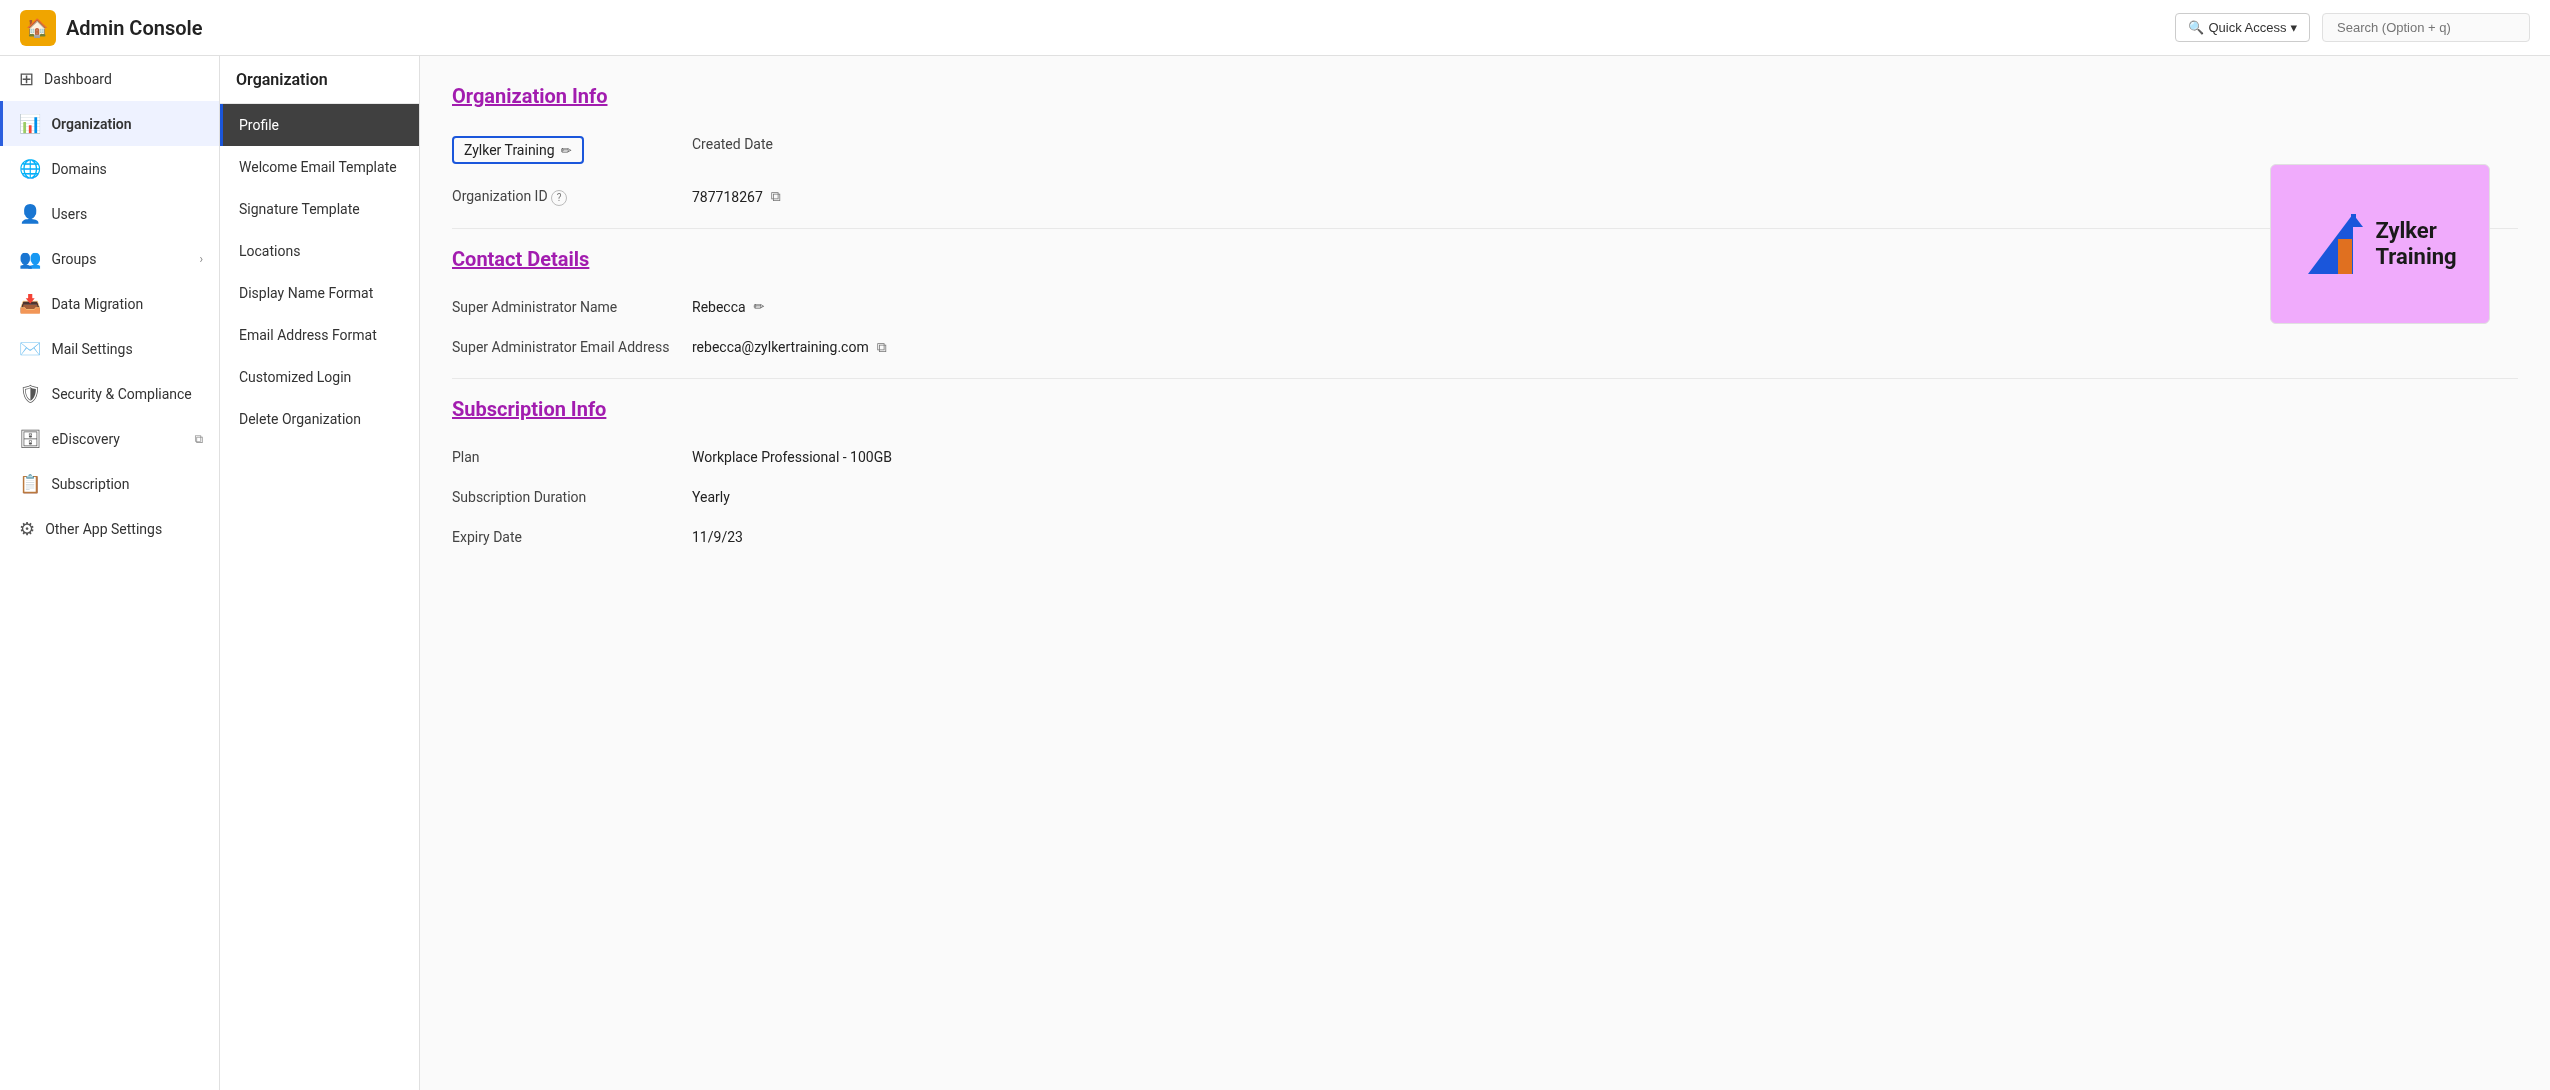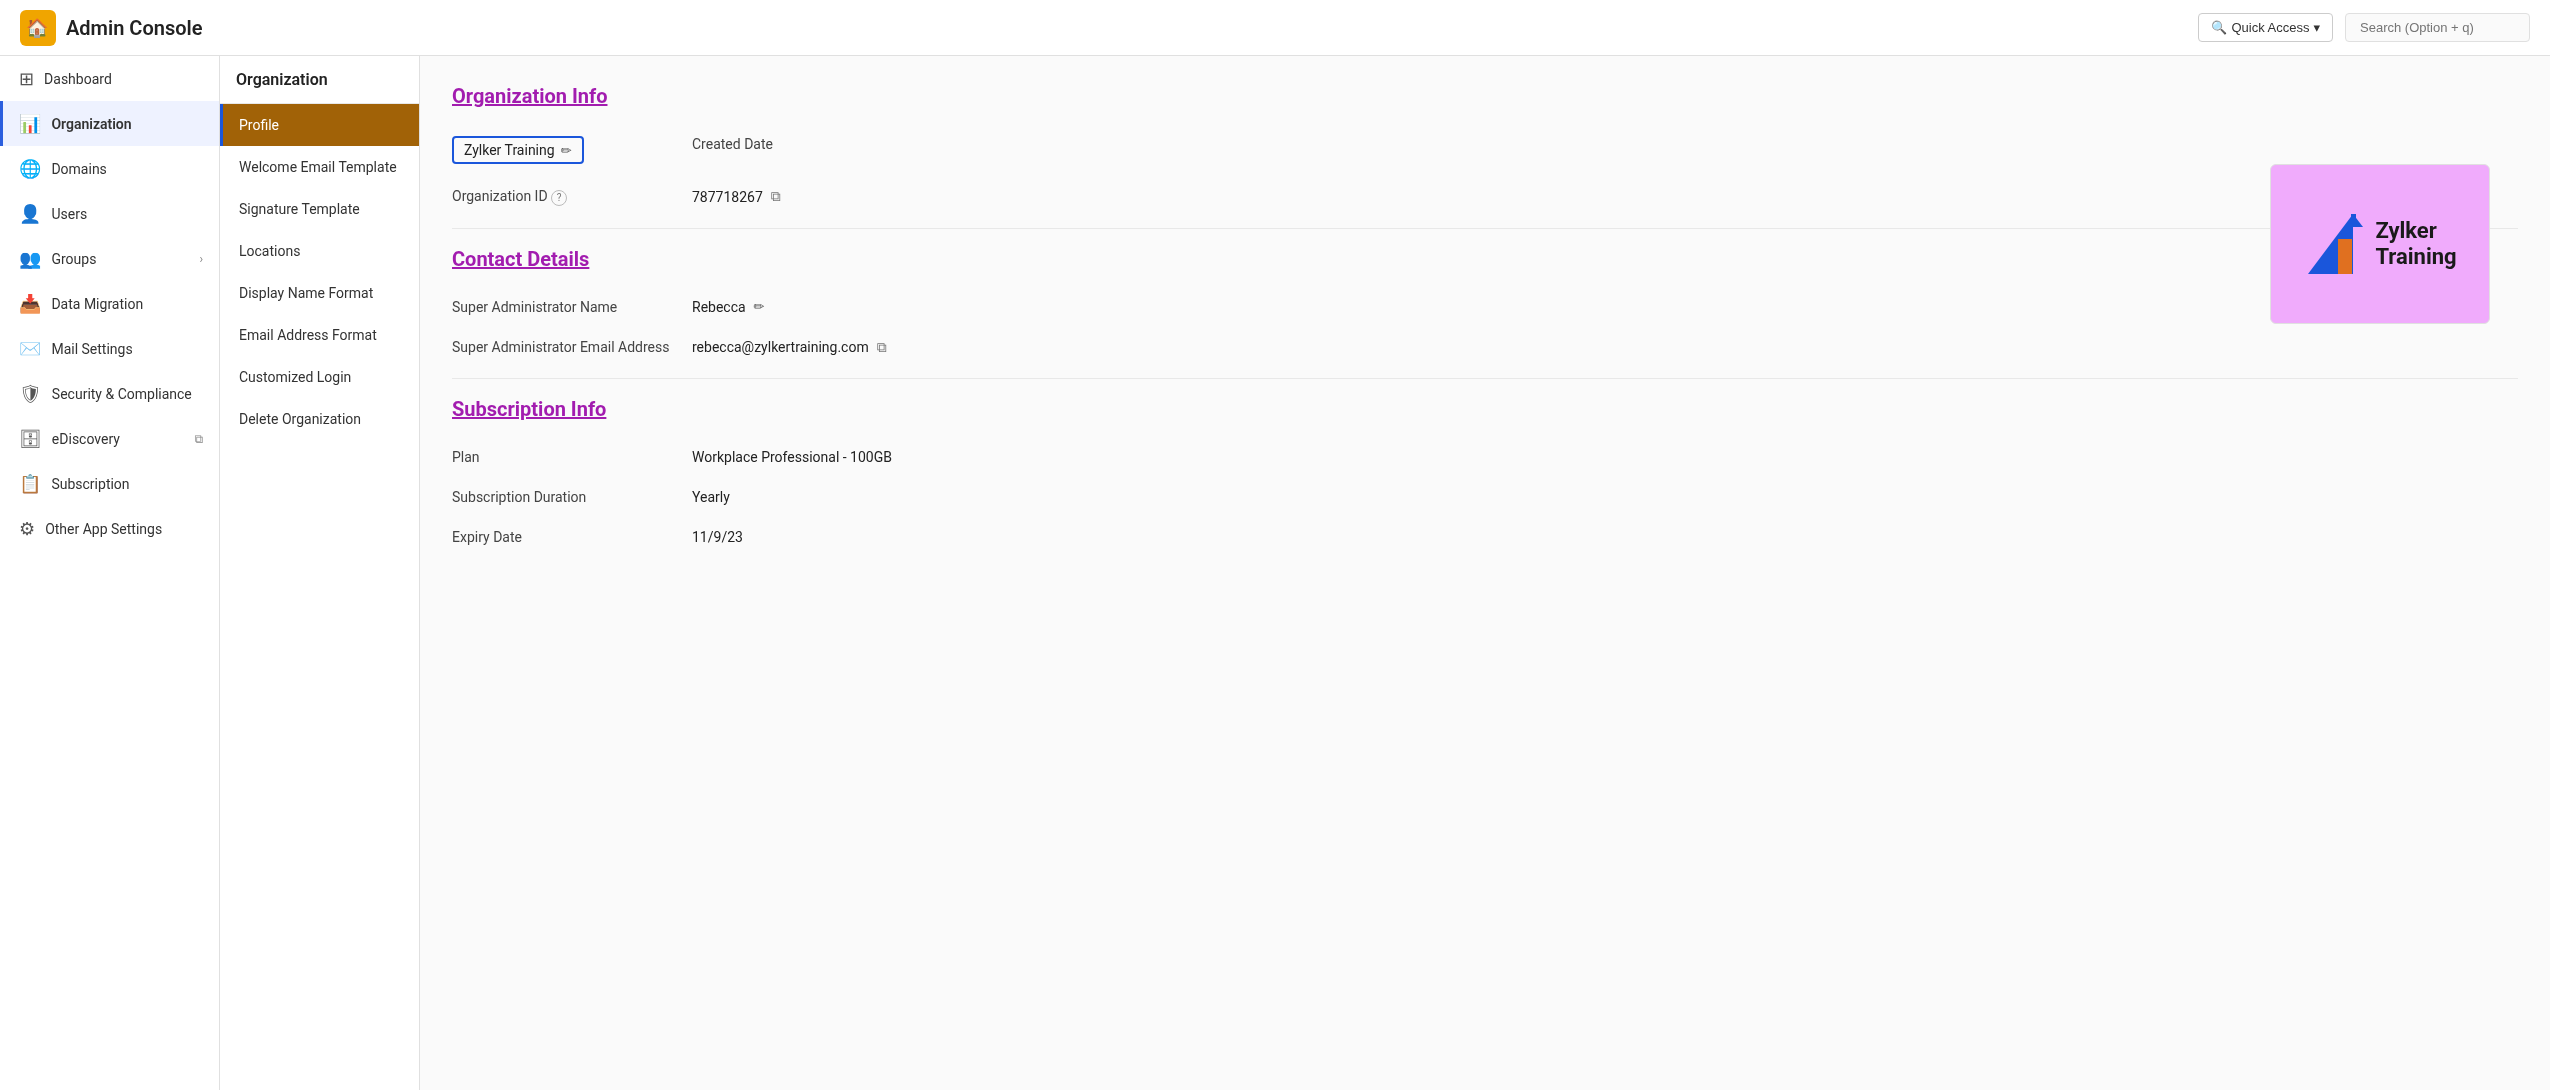--- a/index.html
+++ b/index.html
@@ -18,21 +18,21 @@
     }
     .app-title { font-size: 20px; font-weight: 600; color: #222; }
     .topbar-right { display: flex; align-items: center; gap: 12px; }
     .quick-access-btn {
       display: flex; align-items: center; gap: 4px;
       border: 1px solid #ccc; border-radius: 4px; padding: 6px 12px;
       font-size: 13px; color: #333; cursor: pointer; background: #fff;
     }
     .search-box {
       border: 1px solid #e0e0e0; border-radius: 4px; padding: 6px 14px;
-      font-size: 13px; color: #999; width: 185px; background: #fafafa;
+      font-size: 13px; color: #999; width: 208px; background: #fafafa;
     }
 
     
     .main-layout { display: flex; flex: 1; overflow: hidden; }
 
     
     .sidebar {
       width: 220px; background: #fff; border-right: 1px solid #e0e0e0;
       display: flex; flex-direction: column; flex-shrink: 0; overflow-y: auto;
     }
@@ -50,21 +50,21 @@
     
     .submenu {
       width: 200px; background: #fff; border-right: 1px solid #e0e0e0;
       flex-shrink: 0; overflow-y: auto;
     }
     .submenu-header { padding: 14px 16px; font-size: 16px; font-weight: 600; color: #222; border-bottom: 1px solid #e8e8e8; }
     .submenu-item {
       padding: 13px 16px; font-size: 14px; color: #333; cursor: pointer;
       border-left: 3px solid transparent;
     }
-    .submenu-item.active { background: #a16207; color: #fff; border-left: 3px solid #1a56db; }
+    .submenu-item.active { background: #404040; color: #fff; border-left: 3px solid #1a56db; }
 
     
     .content { flex: 1; padding: 28px 32px; overflow-y: auto; background: #fafafa; }
     .section-title { font-size: 20px; font-weight: 700; color: #a21caf; margin-bottom: 16px; text-decoration: underline; }
 
     .info-grid { display: grid; grid-template-columns: 240px 1fr; gap: 0; margin-bottom: 8px; }
     .info-label { padding: 12px 0; font-size: 14px; color: #444; }
     .info-value { padding: 12px 0; font-size: 14px; color: #222; display: flex; align-items: center; gap: 8px; }
 
     .name-badge {

